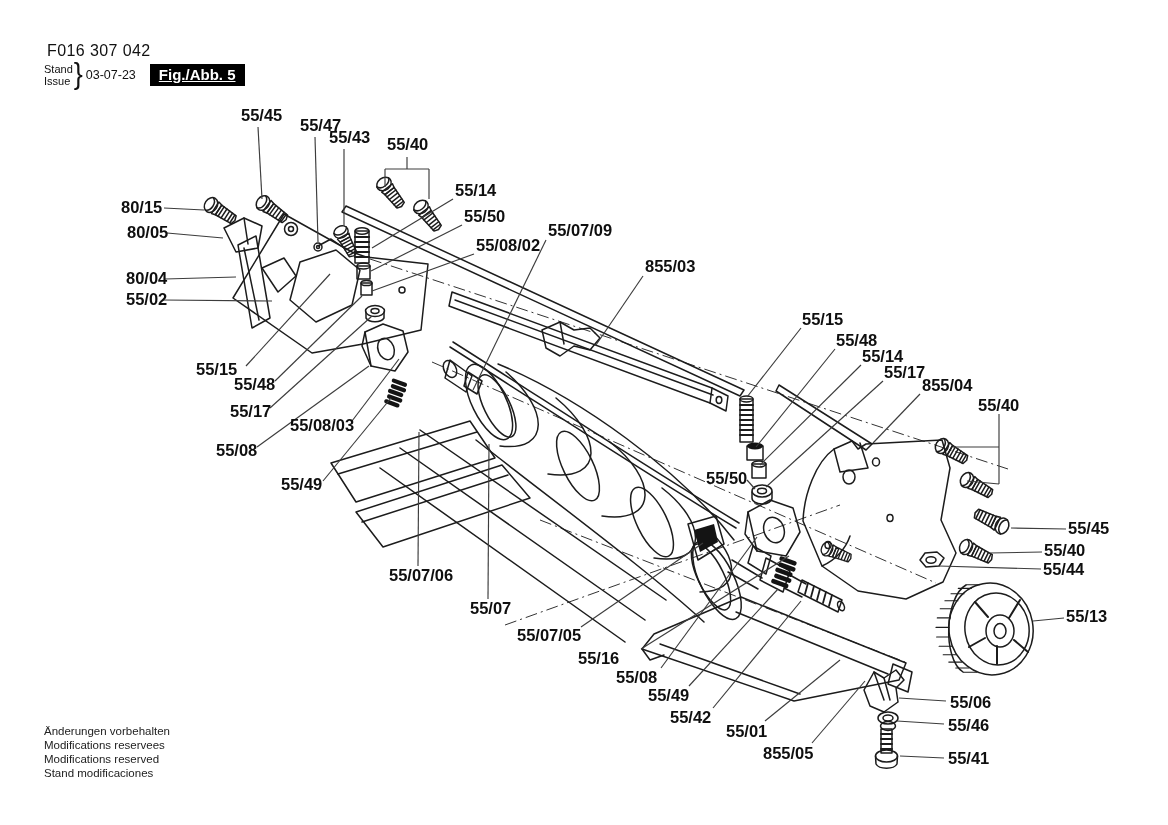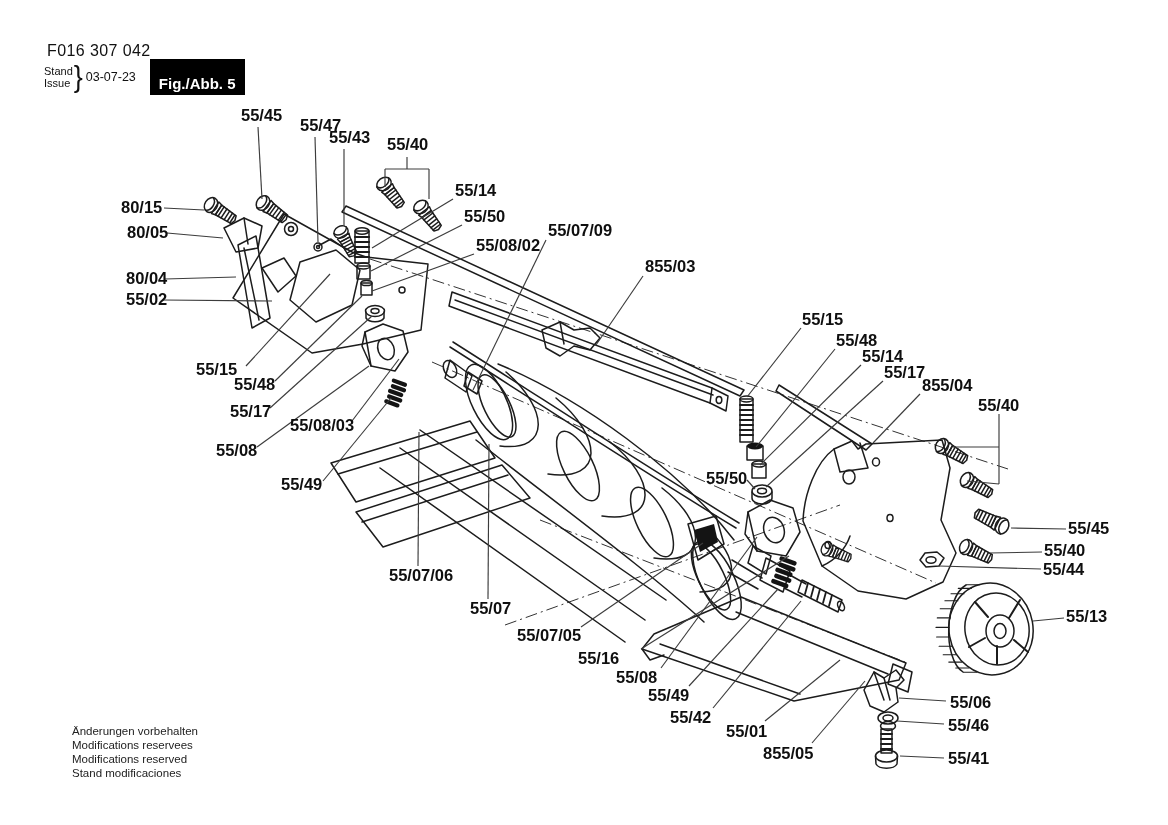--- a/index.html
+++ b/index.html
@@ -6,22 +6,22 @@
   .page{
     position:relative;width:1168px;height:825px;background:#ffffff;
     font-family:"Liberation Sans","DejaVu Sans",sans-serif;overflow:hidden;
   }
   .hdr{position:absolute;left:47px;top:42px;color:#111;}
   .part-no{font-size:16px;letter-spacing:.4px;}
   .stand-row{position:absolute;left:44px;top:59px;display:flex;align-items:center;color:#111;}
   .si{display:flex;flex-direction:column;font-size:11px;line-height:12px;}
   .brace{font-size:27px;font-weight:300;margin:0 3px 0 1px;transform:scaleY(1.1);}
   .date{font-size:12.5px;margin-right:14px;text-align:right;}
-  .fig-badge{background:#000;color:#fff;font-weight:700;font-size:15px;padding:16px 9px 3px 9px;}
-  .ftr{position:absolute;left:44px;top:724px;font-size:11.5px;line-height:14px;color:#222;margin-left:28px;}
+  .fig-badge{background:#000;color:#fff;font-weight:700;font-size:15px;padding:2px 9px 3px 9px;text-decoration:underline;}
+  .ftr{position:absolute;left:44px;top:724px;font-size:11.5px;line-height:14px;color:#222;}
   svg text{font-family:"Liberation Sans","DejaVu Sans",sans-serif;font-weight:700;font-size:16.5px;fill:#0f0f0f;}
   .ink{stroke:#1c1c1c;stroke-width:1.5;fill:none;stroke-linejoin:round;stroke-linecap:round;}
   .ldr{stroke:#3c3c3c;stroke-width:1.15;fill:none;}
   .cline{stroke:#333;stroke-width:1;fill:none;stroke-dasharray:12 4 2 4;}
   .blk{fill:#141414;stroke:none;}
 </style>
 </head>
 <body>
 
 <div class="page">

